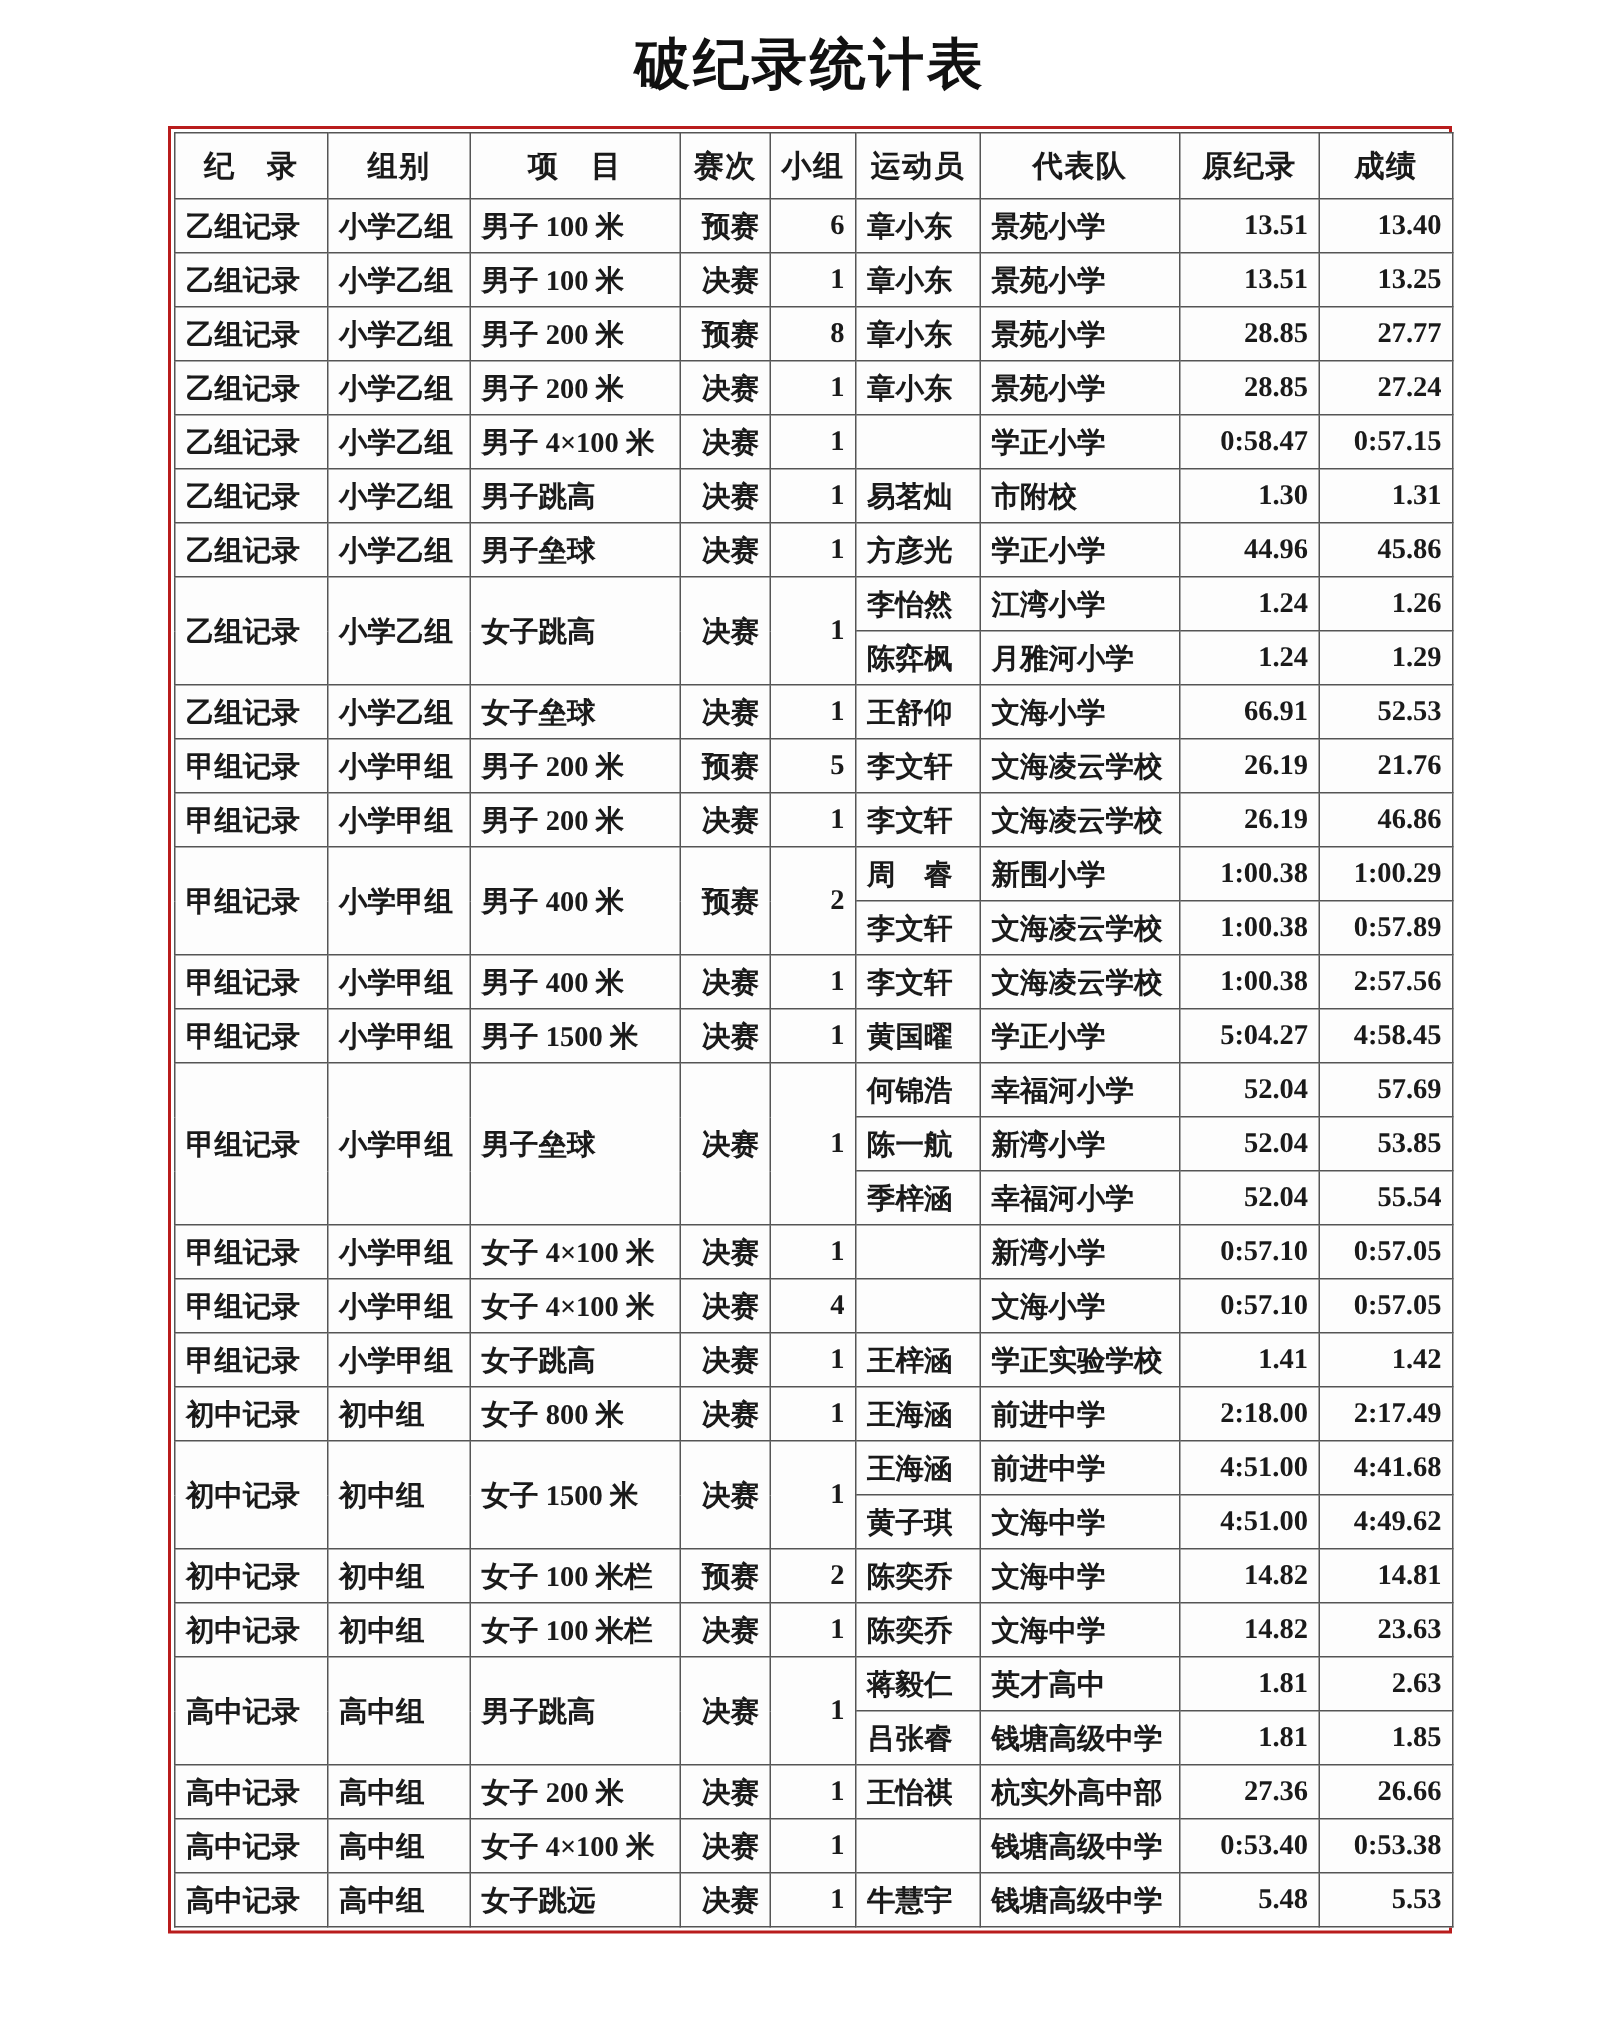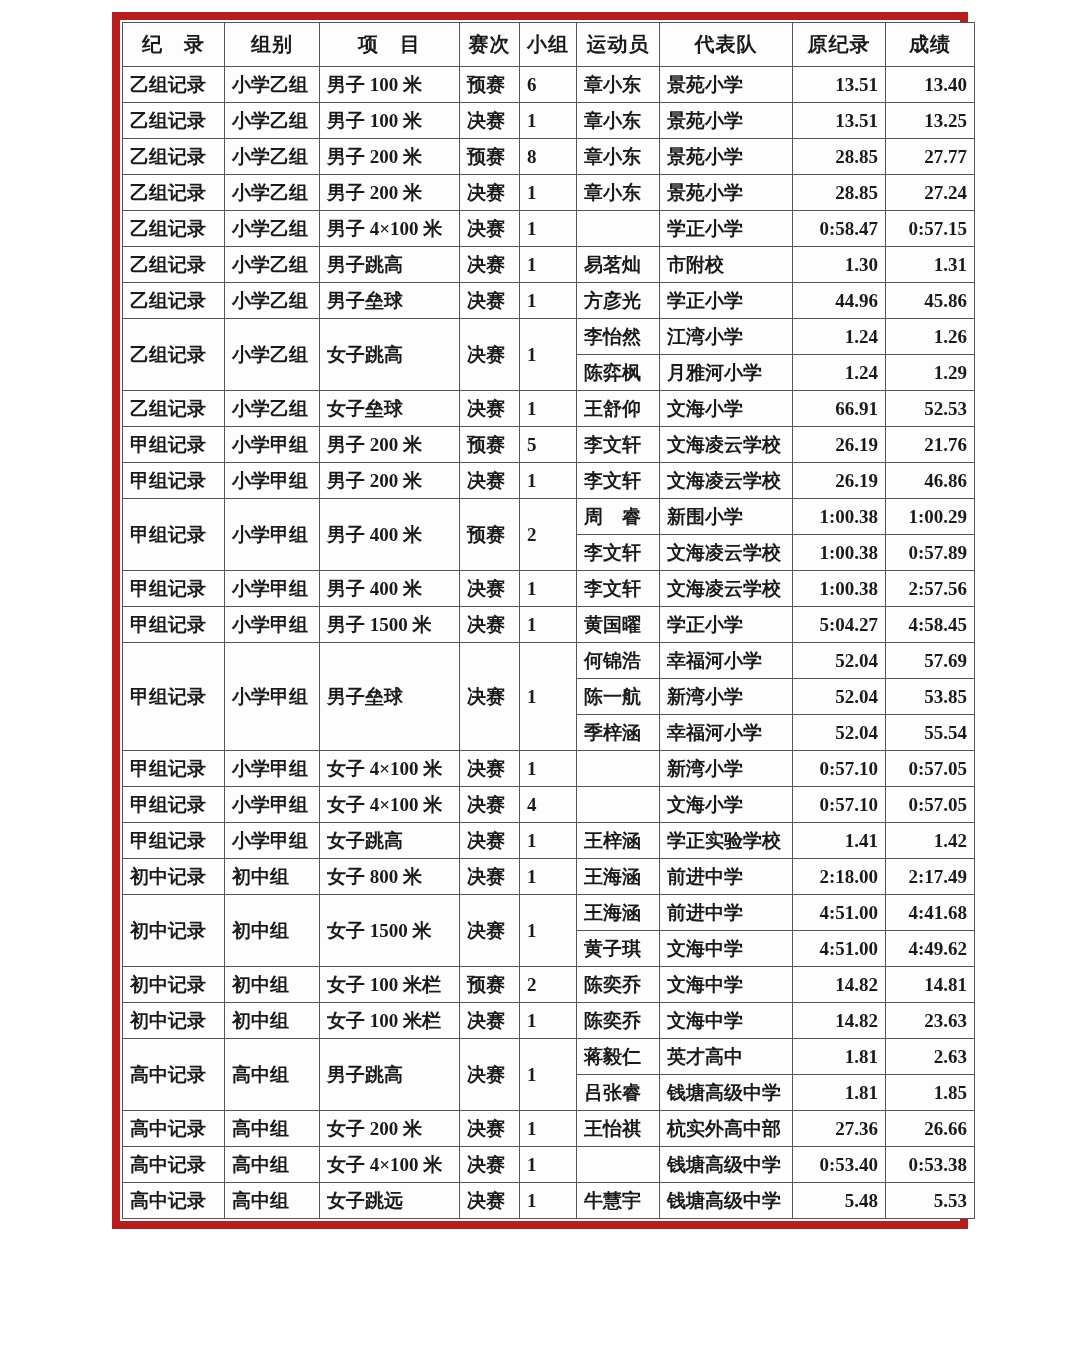--- a/index.html
+++ b/index.html
@@ -25,23 +25,23 @@
     text-align: center;
     font-size: 37px;
     font-weight: 700;
     letter-spacing: 2px;
     padding-top: 18px;
     padding-bottom: 16px;
     color: #111111;
     font-family: "Liberation Serif", "DejaVu Serif", serif;
   }
   .table-wrap {
-    margin: 12px auto;
+    margin: 0 auto;
     width: 856px;
-    border: 8px solid #b91c1c;
+    border: 2px solid #b91c1c;
     box-sizing: border-box;
     padding: 2px;
     background: #fff;
   }
   table.rec {
     border-collapse: collapse;
     width: 100%;
     table-layout: fixed;
     background: #fdfdfd;
   }
@@ -69,29 +69,30 @@
   col.c-group    { width: 95px;  }
   col.c-event    { width: 140px; }
   col.c-round    { width: 60px;  }
   col.c-heat     { width: 57px;  }
   col.c-athlete  { width: 83px;  }
   col.c-team     { width: 133px; }
   col.c-old      { width: 93px;  }
   col.c-result   { width: 89px;  }
 
   .ta-l { text-align: left; }
-  .ta-c { text-align: left; }
+  .ta-c { text-align: right; }
   .ta-r { text-align: right; padding-right: 10px; }
   .num { font-family: "Liberation Serif", "DejaVu Serif", serif; font-weight: 700; }
 </style>
 </head>
 <body>
 
 <div class="page">
 
+  <div class="doc-title">破纪录统计表</div>
 
   <div class="table-wrap">
     <table class="rec">
       <colgroup>
         <col class="c-record">
           <col class="c-group">
           <col class="c-event">
         <col class="c-round">
           <col class="c-heat">
           <col class="c-athlete">

